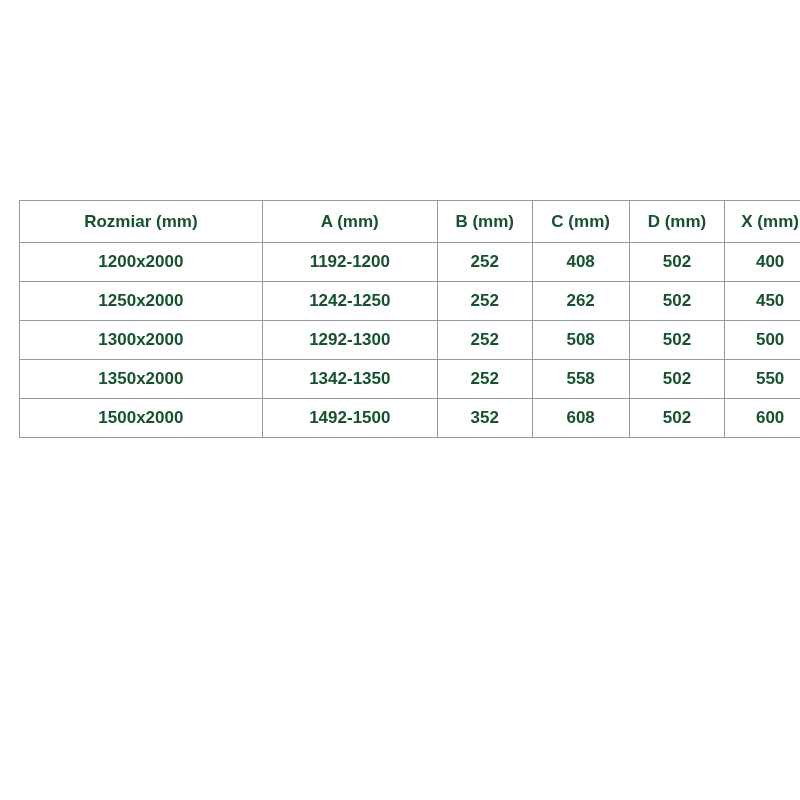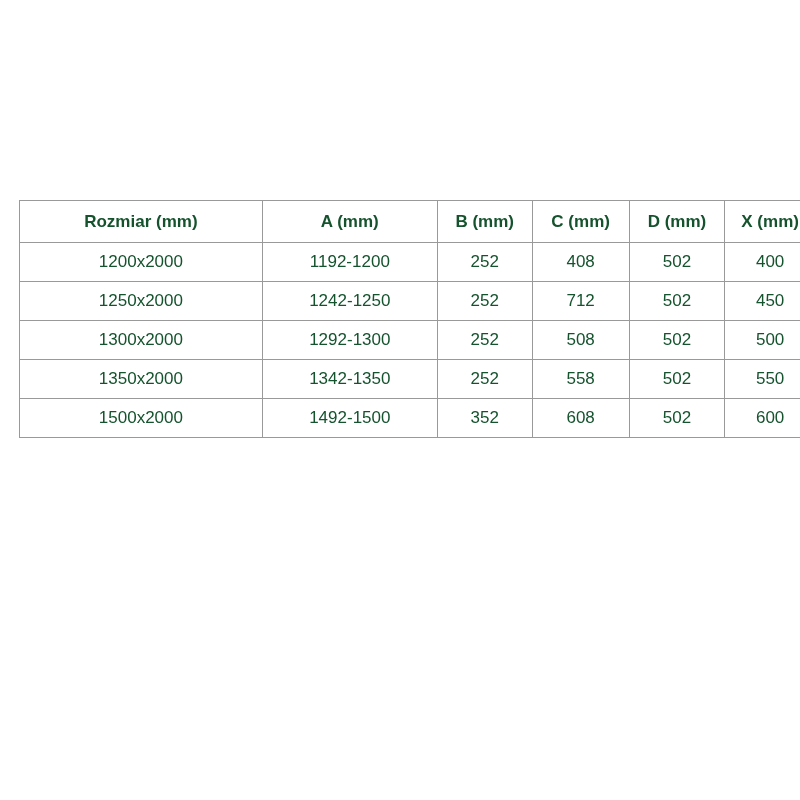--- a/index.html
+++ b/index.html
@@ -35,21 +35,21 @@
     padding: 0 4px;
     background: #ffffff;
     overflow: hidden;
     white-space: nowrap;
   }
   table.spec-table th {
     font-weight: bold;
     height: 41px;
   }
   table.spec-table td {
-    font-weight: normal;
+    font-weight: bold;
     height: 38px;
   }
   col.c-rozmiar { width: 30.5%; }
   col.c-a       { width: 22.0%; }
   col.c-b       { width: 11.9%; }
   col.c-c       { width: 12.2%; }
   col.c-d       { width: 12.0%; }
   col.c-x       { width: 11.4%; }
 </style>
 </head>
@@ -81,21 +81,21 @@
         <td>1192-1200</td>
         <td>252</td>
         <td>408</td>
         <td>502</td>
         <td>400</td>
       </tr>
       <tr>
         <td>1250x2000</td>
         <td>1242-1250</td>
         <td>252</td>
-        <td>712</td>
+        <td>262</td>
         <td>502</td>
         <td>450</td>
       </tr>
       <tr>
         <td>1300x2000</td>
         <td>1292-1300</td>
         <td>252</td>
         <td>508</td>
         <td>502</td>
         <td>500</td>

